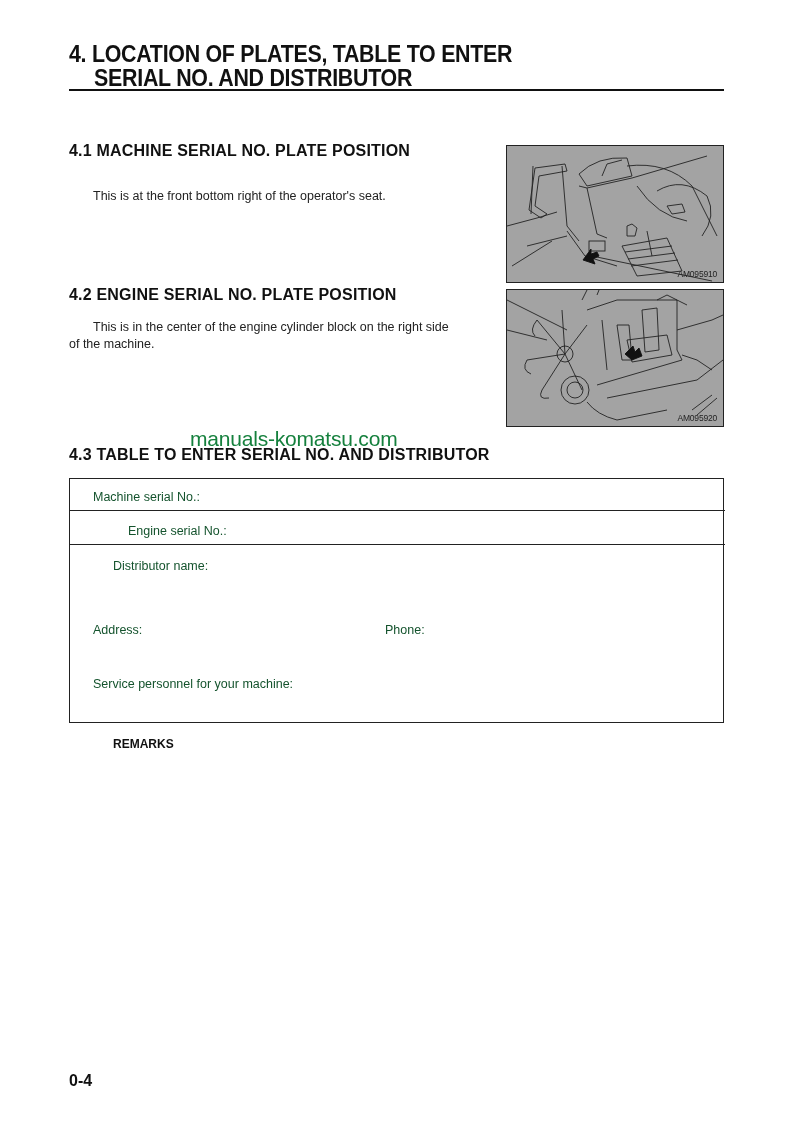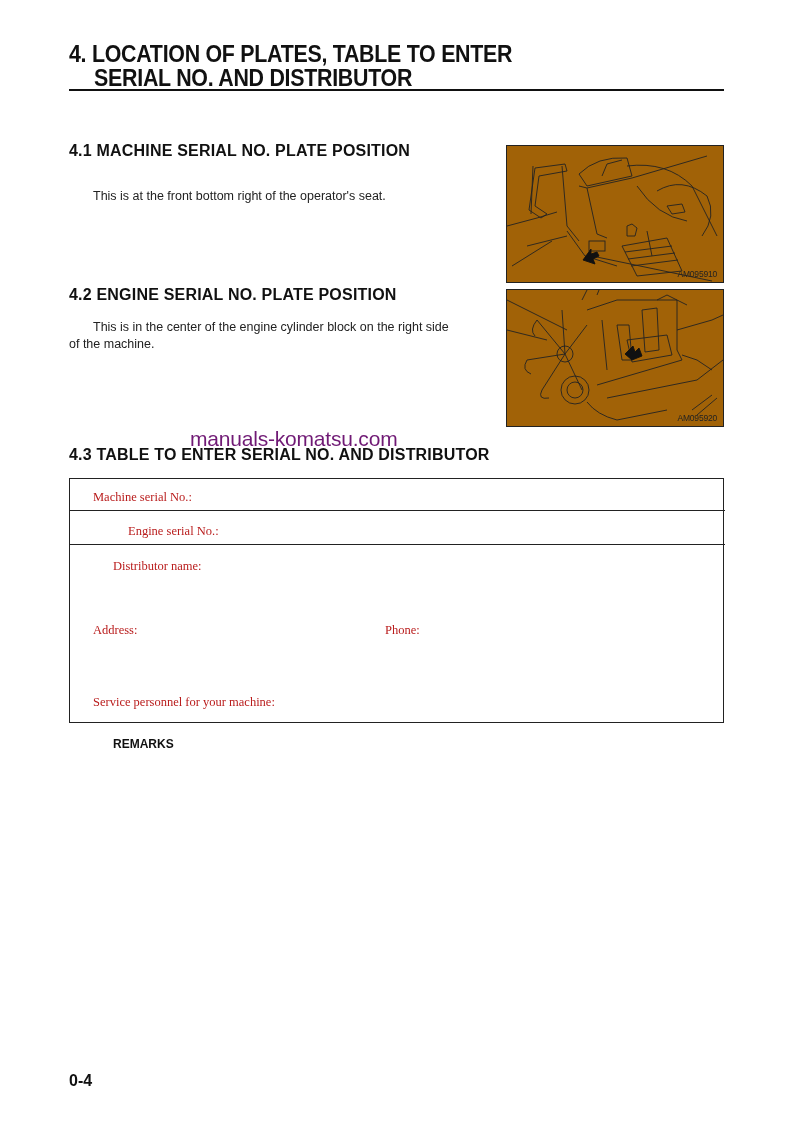--- a/index.html
+++ b/index.html
@@ -3,27 +3,27 @@
   <meta charset="utf-8">
   <style>
     html, body { margin: 0; padding: 0; background: #ffffff; }
     body { width: 795px; height: 1123px; position: relative; overflow: hidden; color: #111; font-family: "Liberation Sans", sans-serif; }
     .abs { position: absolute; }
     .title { left: 69px; top: 42px; font-family: "Liberation Sans", sans-serif; font-weight: bold; font-size: 23px; line-height: 24px; letter-spacing: -0.3px; transform: scaleX(0.93); transform-origin: left top; white-space: nowrap; }
     .title .l2 { padding-left: 27px; display: block; }
     .title-rule { left: 69px; top: 89px; width: 655px; height: 2px; background: #111; }
     .h2 { font-weight: bold; font-size: 16px; line-height: 18px; white-space: nowrap; letter-spacing: 0.2px; }
     .body-text { font-size: 12.5px; line-height: 17px; color: #222; }
-    .fig { border: 1px solid #222; background: #a16207; overflow: hidden; }
+    .fig { border: 1px solid #222; background: #a3a3a3; overflow: hidden; }
     .fig svg { display: block; }
     .fig-code { position: absolute; right: 6px; bottom: 3px; font-size: 8.5px; color: #222; letter-spacing: -0.2px; }
-    .watermark { left: 190px; top: 427px; font-size: 21px; color: #701a75; white-space: nowrap; letter-spacing: -0.2px; }
+    .watermark { left: 190px; top: 427px; font-size: 21px; color: #15803d; white-space: nowrap; letter-spacing: -0.2px; }
     .table { left: 69px; top: 478px; width: 653px; height: 243px; border: 1px solid #222; }
     .row-line { position: absolute; left: 0; width: 655px; height: 1px; background: #222; }
-    .cell-label { position: absolute; font-size: 12.5px; color: #b91c1c; white-space: nowrap; font-family: Liberation Serif, serif; }
+    .cell-label { position: absolute; font-size: 12.5px; color: #14532d; white-space: nowrap; }
     .remarks { left: 69px; top: 737px; font-weight: bold; font-size: 12px; margin-left: 44px; }
     .page-no { left: 69px; top: 1072px; font-weight: bold; font-size: 16px; }
   </style>
 </head>
 <body>
 
 <div class="abs title">
   <span>4. LOCATION OF PLATES, TABLE TO ENTER</span>
   <span class="l2">SERIAL NO. AND DISTRIBUTOR</span>
 </div>
@@ -95,18 +95,18 @@
 <div class="abs h2" style="left:69px; top:446px;">4.3  TABLE TO ENTER SERIAL NO. AND DISTRIBUTOR</div>
 
 <div class="abs table">
   <div class="row-line" style="top:31px;"></div>
   <div class="row-line" style="top:65px;"></div>
   <div class="cell-label" style="left:23px; top:11px;">Machine serial No.:</div>
   <div class="cell-label" style="left:23px; top:45px;margin-left:35px;">Engine serial No.:</div>
   <div class="cell-label" style="left:23px; top:80px;margin-left:20px;">Distributor name:</div>
   <div class="cell-label" style="left:23px; top:144px;">Address:</div>
   <div class="cell-label" style="left:287px; top:144px;margin-left:28px;">Phone:</div>
-  <div class="cell-label" style="left:23px; top:216px;text-align:right;">Service personnel for your machine:</div>
+  <div class="cell-label" style="left:23px; top:198px;text-align:right;">Service personnel for your machine:</div>
 </div>
 
 <div class="abs remarks">REMARKS</div>
 
 <div class="abs page-no">0-4</div>
 
 </body></html>

